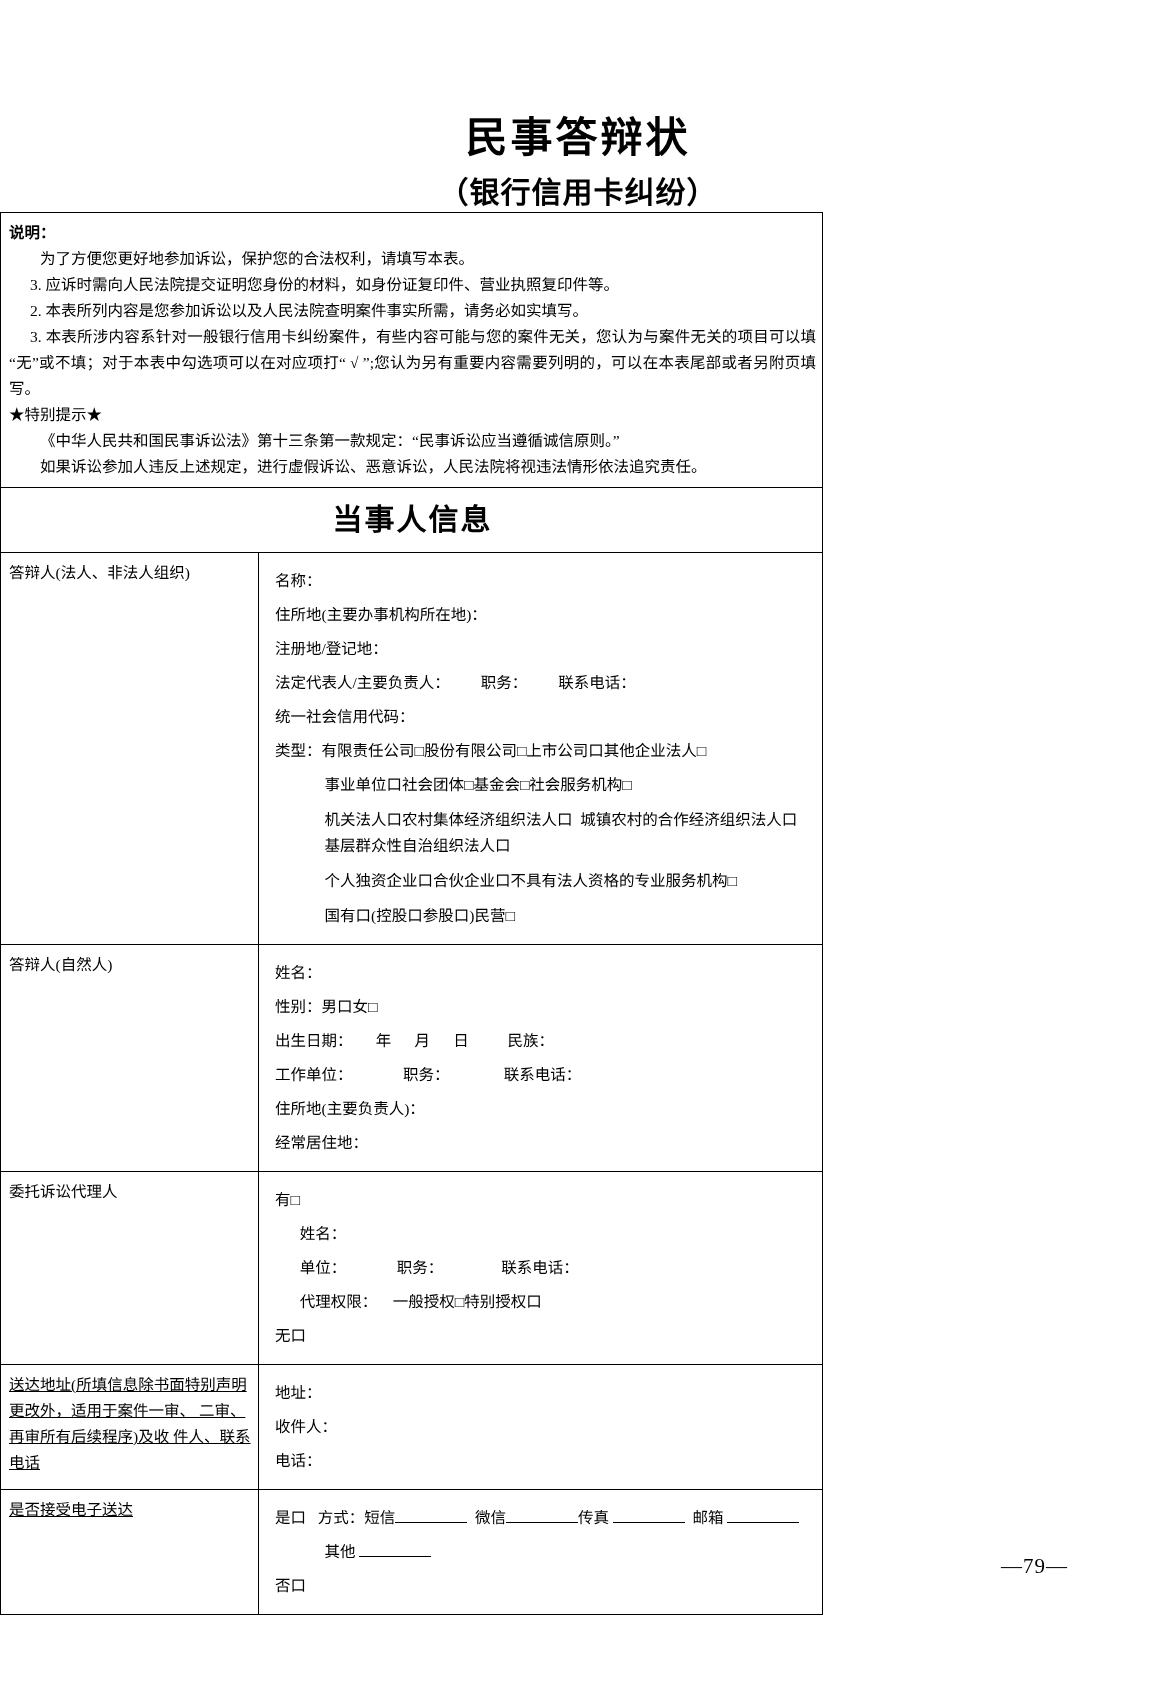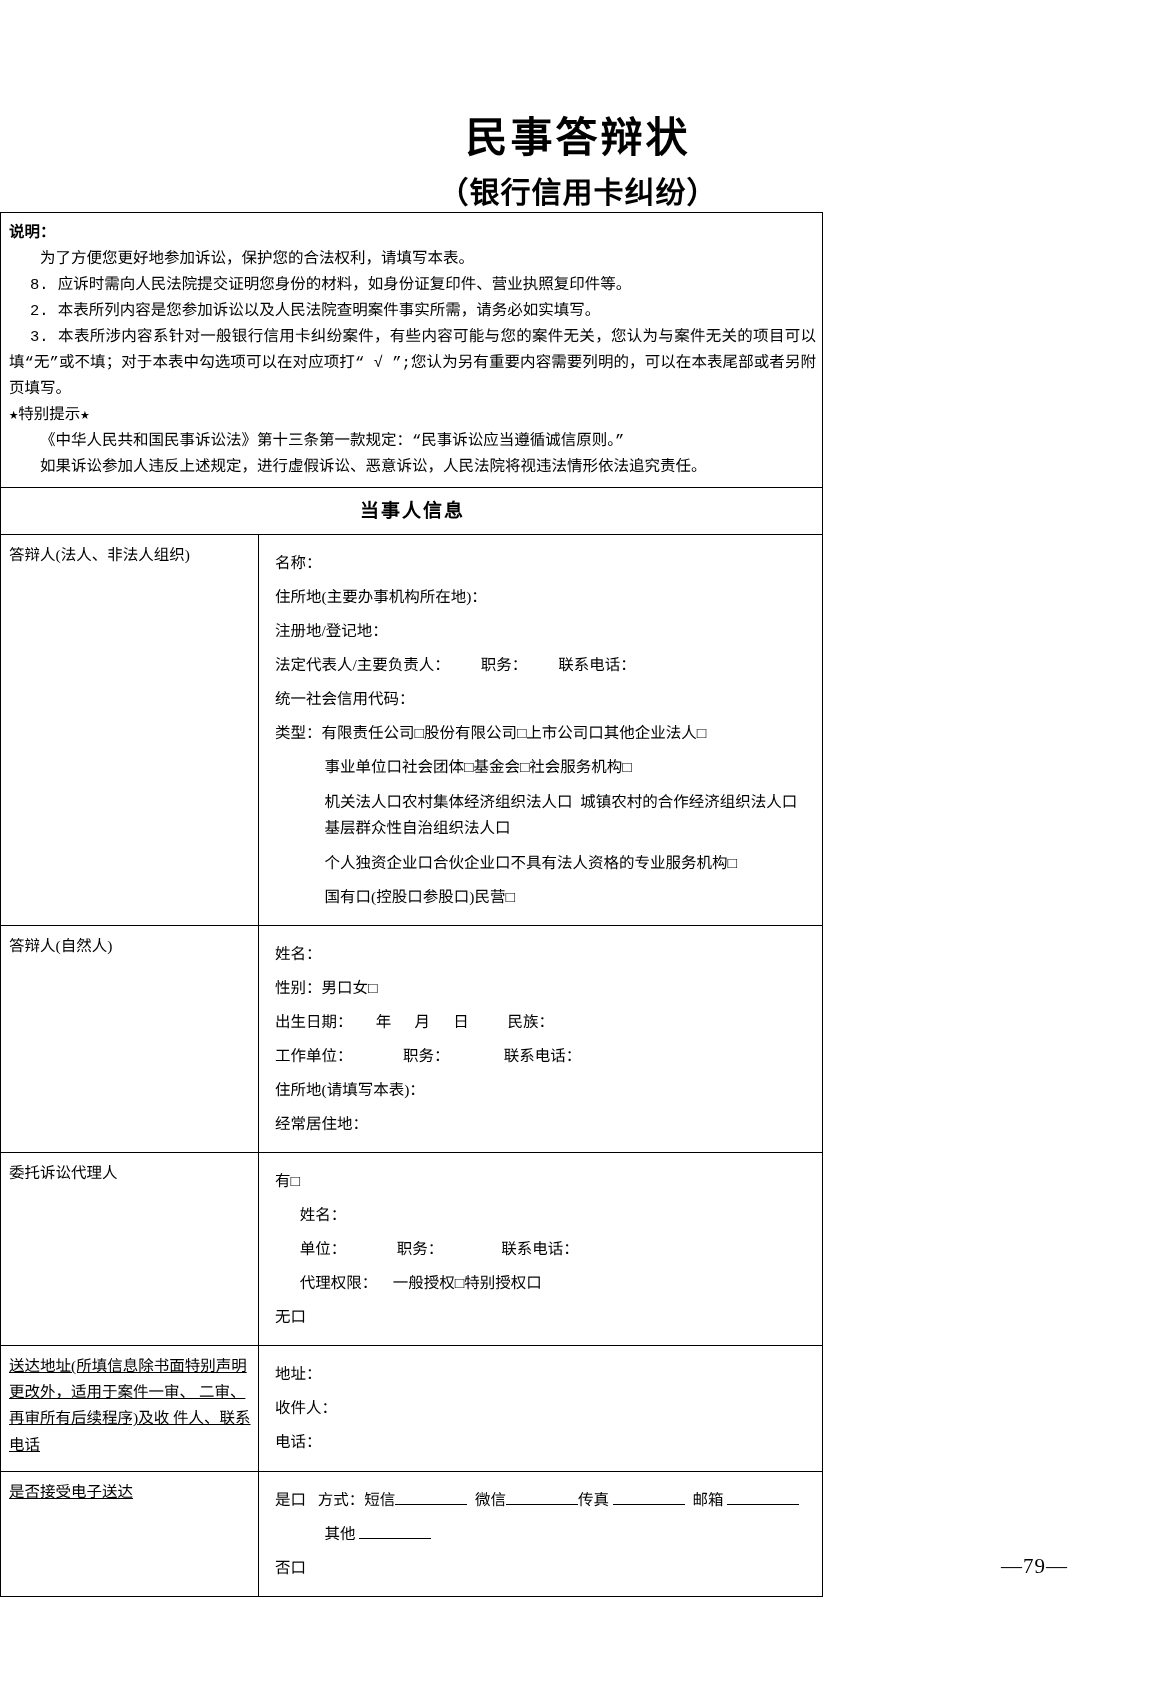--- a/index.html
+++ b/index.html
@@ -64,30 +64,29 @@
     line-height: 1.62;
     font-size: 15.5px;
   }
   .notes-head {
     font-weight: bold;
     margin: 0 0 1px 0;
   }
   .notes-cell p {
     margin: 0;
     text-align: justify;
-    font-family: Liberation Mono, monospace;
   }
   .indent1 { text-indent: 2em; }
   .indent-num { text-indent: 1.35em; }
   .star-line { margin-top: 1px; font-weight: normal; }
 
   
   .section-head td {
     text-align: center;
-    font-size: 19px;
+    font-size: 30px;
     font-weight: bold;
     letter-spacing: 2px;
     padding: 20px 0 20px 0;
     margin-left: 8px;
   }
 
   
   .rowlabel {
     vertical-align: middle;
     line-height: 1.6;
@@ -130,21 +129,21 @@
     <colgroup>
       <col class="col-label">
       <col class="col-value">
     </colgroup>
 
     <tbody>
         <tr>
       <td class="notes-cell" colspan="2">
         <p class="notes-head">说明：</p>
         <p class="indent1">为了方便您更好地参加诉讼，保护您的合法权利，请填写本表。</p>
-        <p class="indent-num">8. 应诉时需向人民法院提交证明您身份的材料，如身份证复印件、营业执照复印件等。</p>
+        <p class="indent-num">3. 应诉时需向人民法院提交证明您身份的材料，如身份证复印件、营业执照复印件等。</p>
         <p class="indent-num">2. 本表所列内容是您参加诉讼以及人民法院查明案件事实所需，请务必如实填写。</p>
         <p class="indent-num">3. 本表所涉内容系针对一般银行信用卡纠纷案件，有些内容可能与您的案件无关，您认为与案件无关的项目可以填“无”或不填；对于本表中勾选项可以在对应项打“ √ ”;您认为另有重要内容需要列明的，可以在本表尾部或者另附页填写。</p>
         <p class="star-line">★特别提示★</p>
         <p class="indent1">《中华人民共和国民事诉讼法》第十三条第一款规定：“民事诉讼应当遵循诚信原则。”</p>
         <p class="indent1">如果诉讼参加人违反上述规定，进行虚假诉讼、恶意诉讼，人民法院将视违法情形依法追究责任。</p>
       </td>
     </tr>
 
     <tr class="section-head">
       <td colspan="2">当事人信息</td>
@@ -166,21 +165,21 @@
       </td>
     </tr>
 
     <tr>
       <td class="rowlabel">答辩人(自然人)</td>
       <td>
         <p class="val-line pad-sm">姓名：</p>
         <p class="val-line pad-sm">性别：男口女□</p>
         <p class="val-line pad-sm">出生日期：      年      月      日          民族：</p>
         <p class="val-line pad-sm">工作单位：             职务：              联系电话：</p>
-        <p class="val-line pad-sm">住所地(请填写本表)：</p>
+        <p class="val-line pad-sm">住所地(主要负责人)：</p>
         <p class="val-line">经常居住地：</p>
       </td>
     </tr>
 
     <tr>
       <td class="rowlabel">委托诉讼代理人</td>
       <td>
         <p class="val-line pad-sm">有□</p>
         <p class="val-line pad-sm pad-left-1">姓名：</p>
         <p class="val-line pad-sm pad-left-1">单位：             职务：               联系电话：</p>

